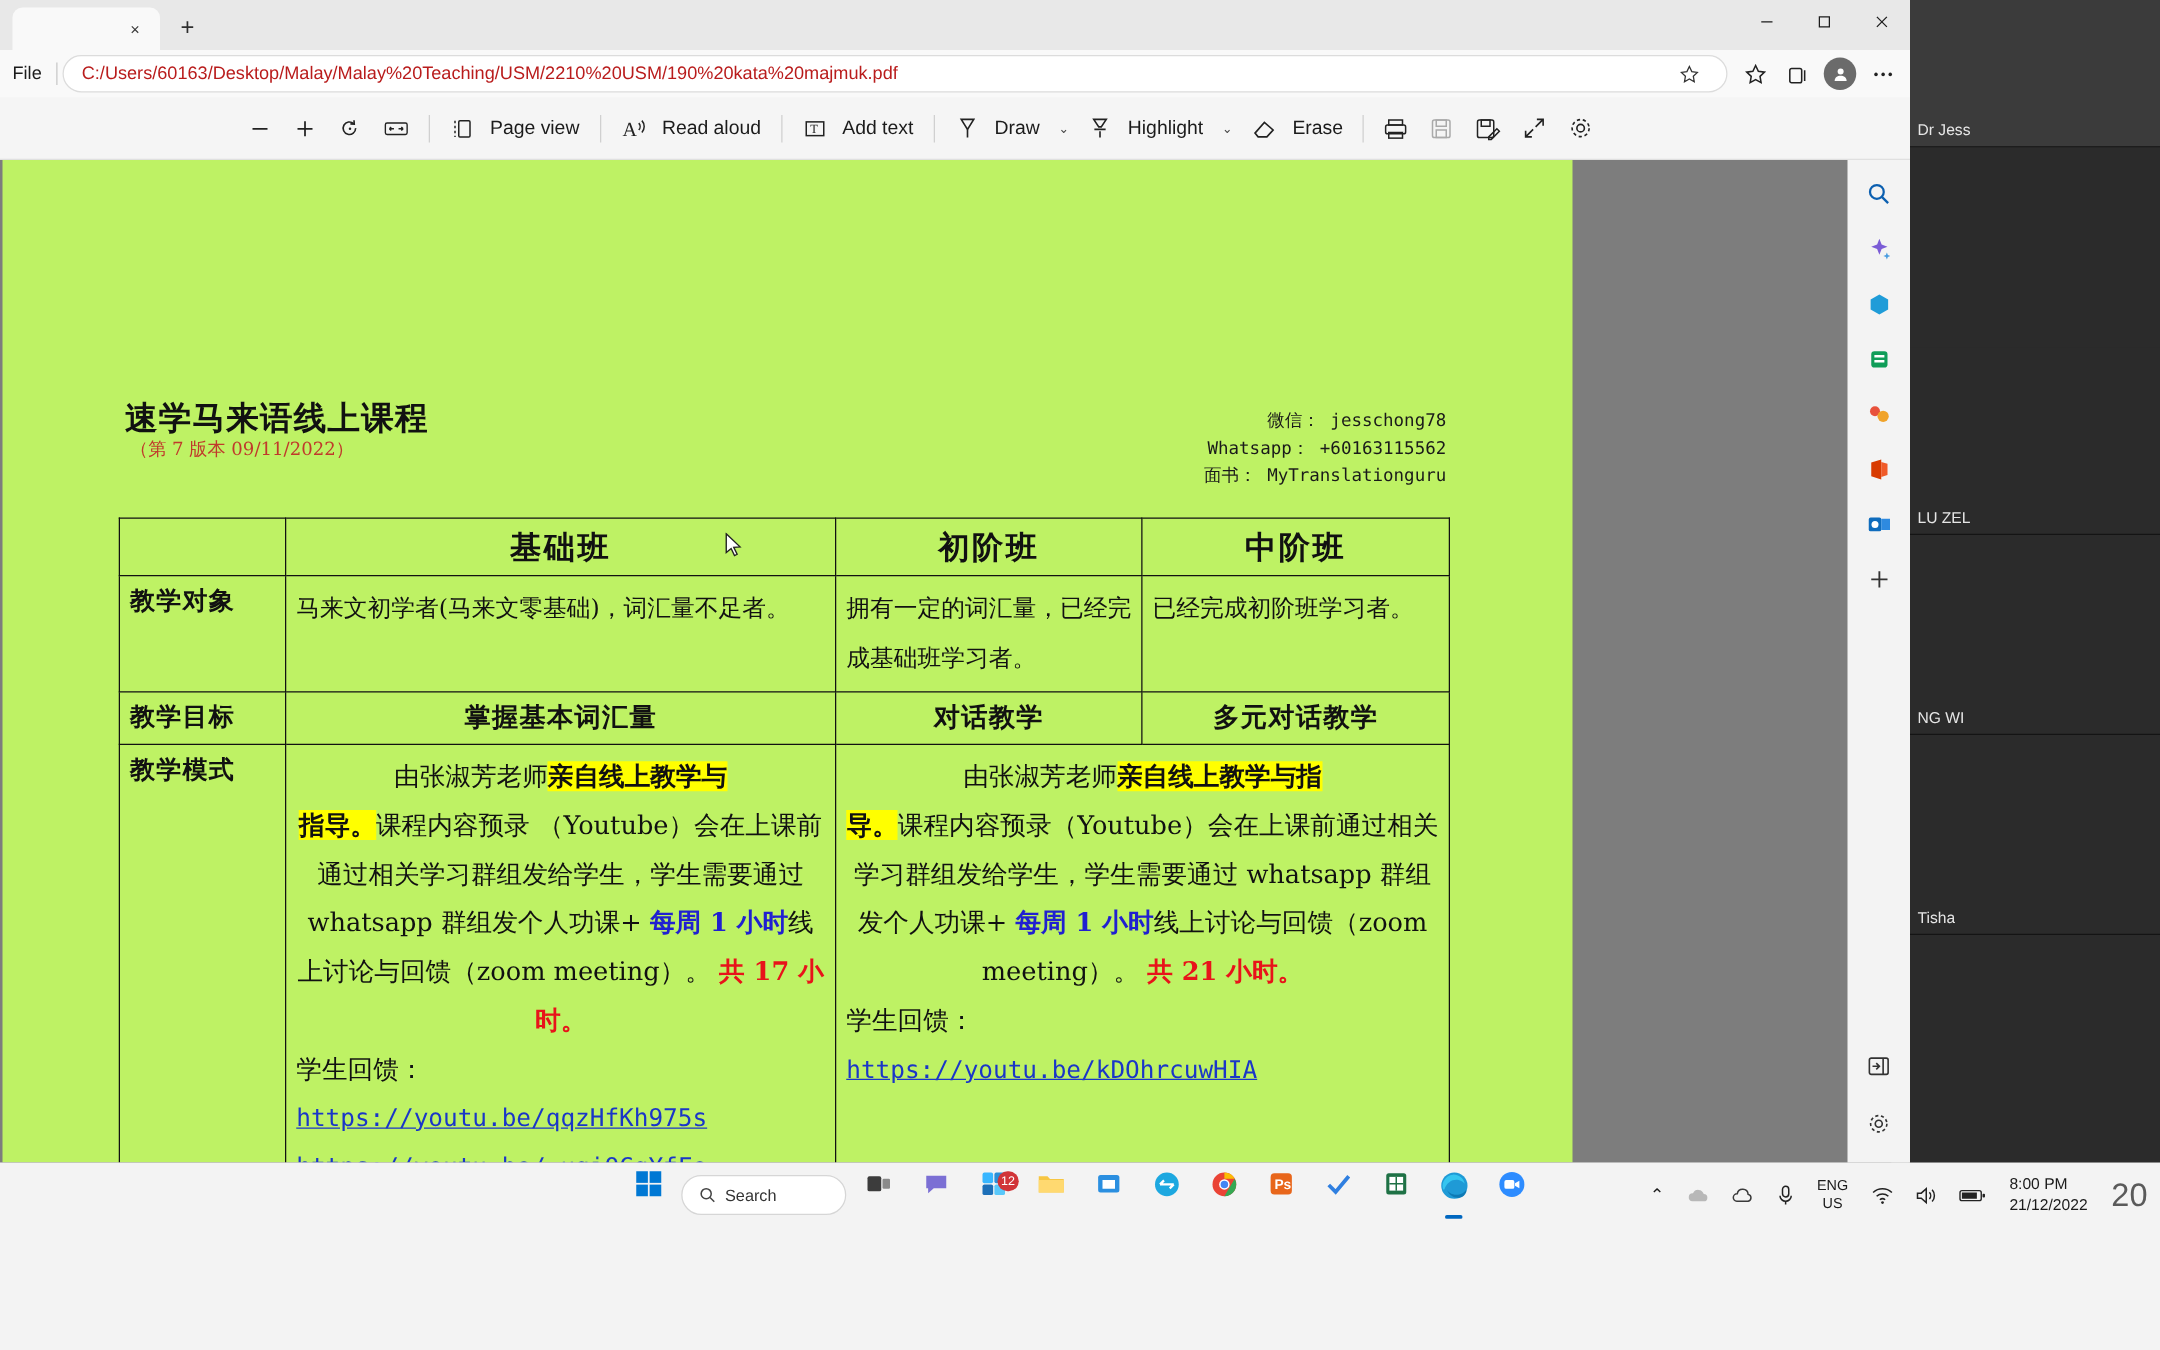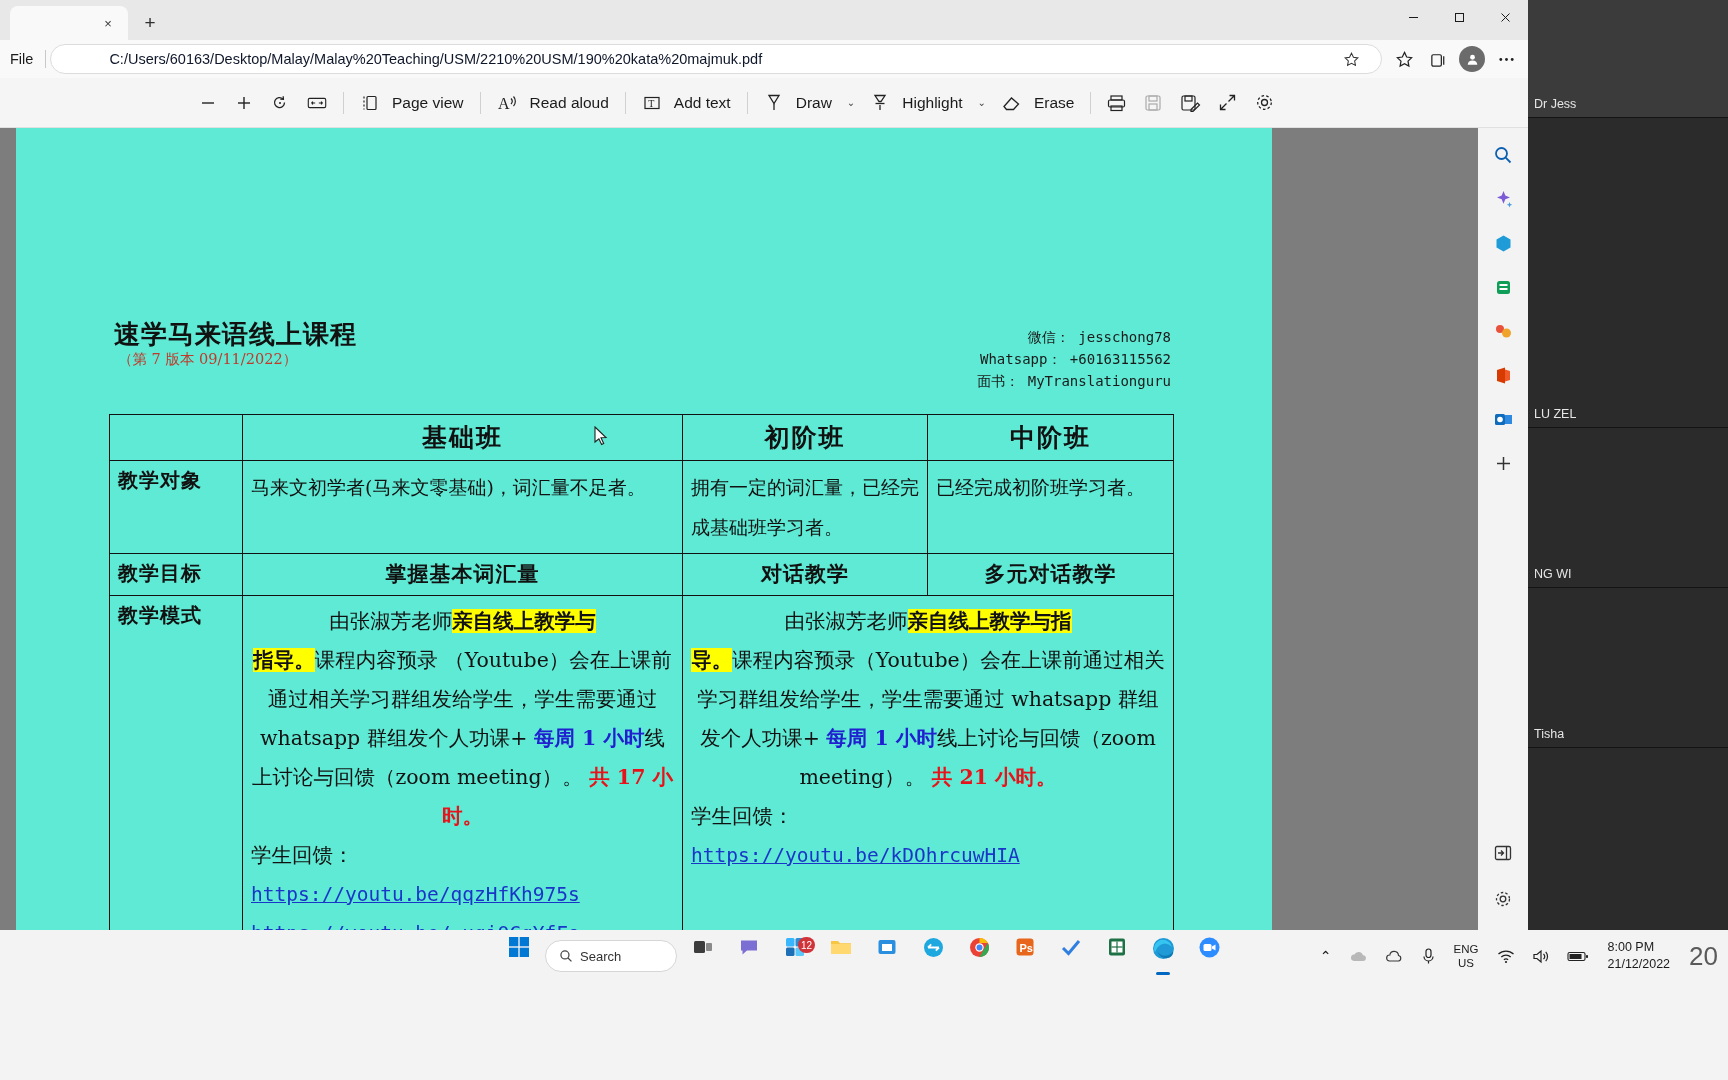--- a/index.html
+++ b/index.html
@@ -55,22 +55,22 @@
     font-size: 14.5px; color: #1b1b1b; margin-left: 2px; padding: 0 8px;
     white-space: nowrap;
   }
   .addr-sep { width: 1px; height: 18px; background: #c8c8c8; margin: 0 4px; }
   .url-pill {
     flex: 1; height: 30px; background: #ffffff; border-radius: 15px;
     border: 1px solid #dcdcdc; display: flex; align-items: center;
     padding: 0 14px; margin-right: 6px; overflow: hidden;
   }
   .url-text {
-    font-size: 14.5px; color: #0f172a; white-space: nowrap; flex: 1;
-    overflow: hidden; text-overflow: ellipsis; margin-left: 44px;
+    font-size: 14.5px; color: #b91c1c; white-space: nowrap; flex: 1;
+    overflow: hidden; text-overflow: ellipsis;
   }
   .addr-icons { display: flex; align-items: center; gap: 2px; padding-right: 6px; }
   .addr-ico {
     width: 32px; height: 30px; display: flex; align-items: center;
     justify-content: center; color: #2a2a2a; cursor: pointer; border-radius: 4px;
   }
   .avatar-circle {
     width: 26px; height: 26px; border-radius: 50%; background: #6b6b6b;
     display: flex; align-items: center; justify-content: center;
   }
@@ -90,22 +90,22 @@
   .tb-sep { width: 1px; height: 22px; background: #d0d0d0; margin: 0 7px; }
   .tb-caret { font-size: 10px; color: #444; padding: 0 6px; cursor: pointer; }
   .tb-disabled { opacity: .35; }
 
   
   .pdf-area {
     position: absolute; left: 0; top: 128px; width: 1528px; height: 802px;
     background: #7d7d7d; overflow: hidden;
   }
   .pdf-page {
-    position: absolute; left: 16px; top: 0; width: 1256px; height: 802px;
-    background: #5eead4;
+    position: absolute; left: 2px; top: 0; width: 1256px; height: 802px;
+    background: #bef264;
   }
   .pdf-scrollbar {
     position: absolute; right: 1.5px; top: 0; width: 14px; height: 802px;
     background: #efefef;
   }
   .pdf-thumb {
     position: absolute; left: 3px; top: 2px; width: 8px; height: 112px;
     background: #b0b0b0; border-radius: 4px;
   }
   .sb-arrow {

